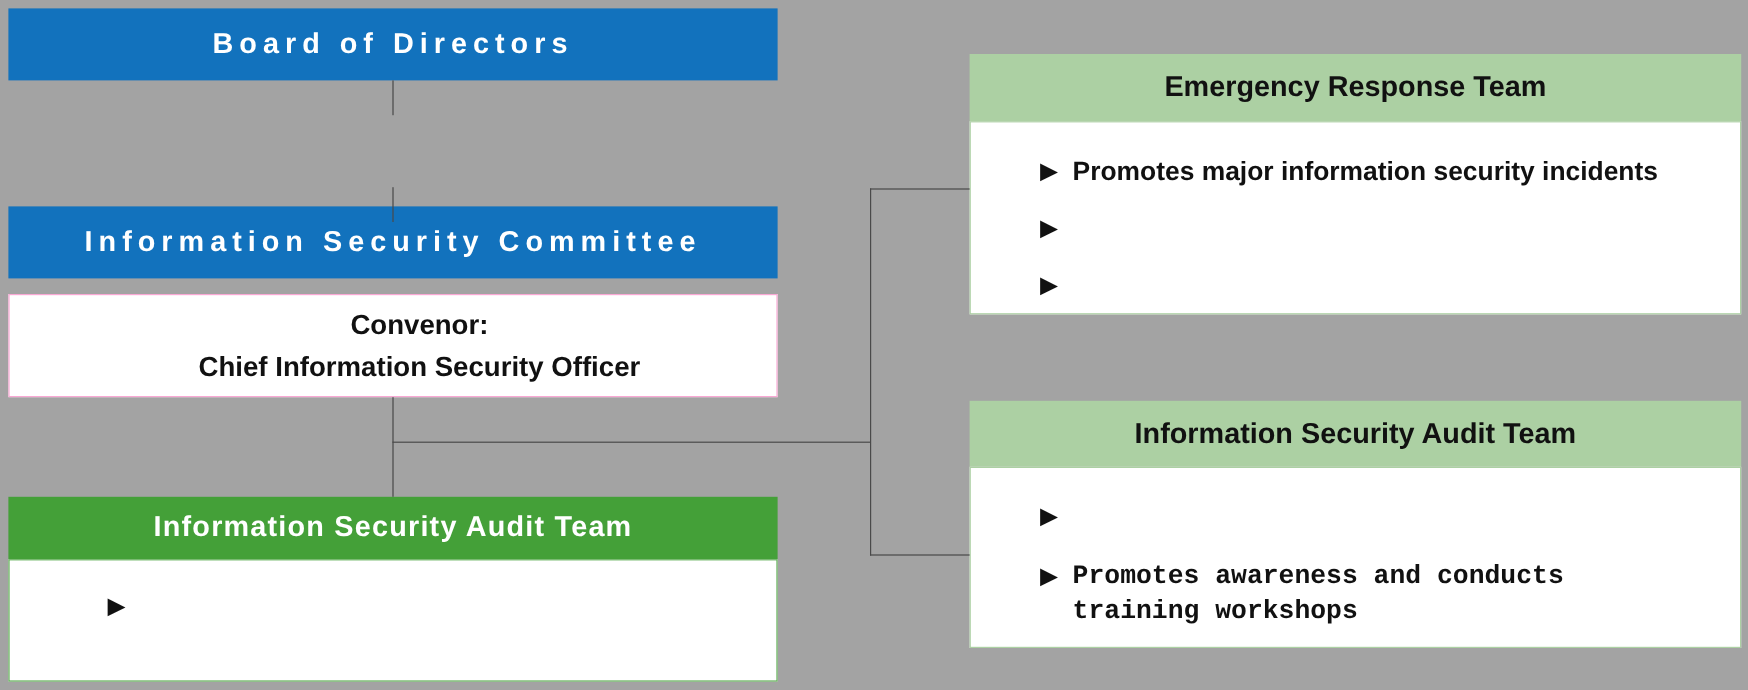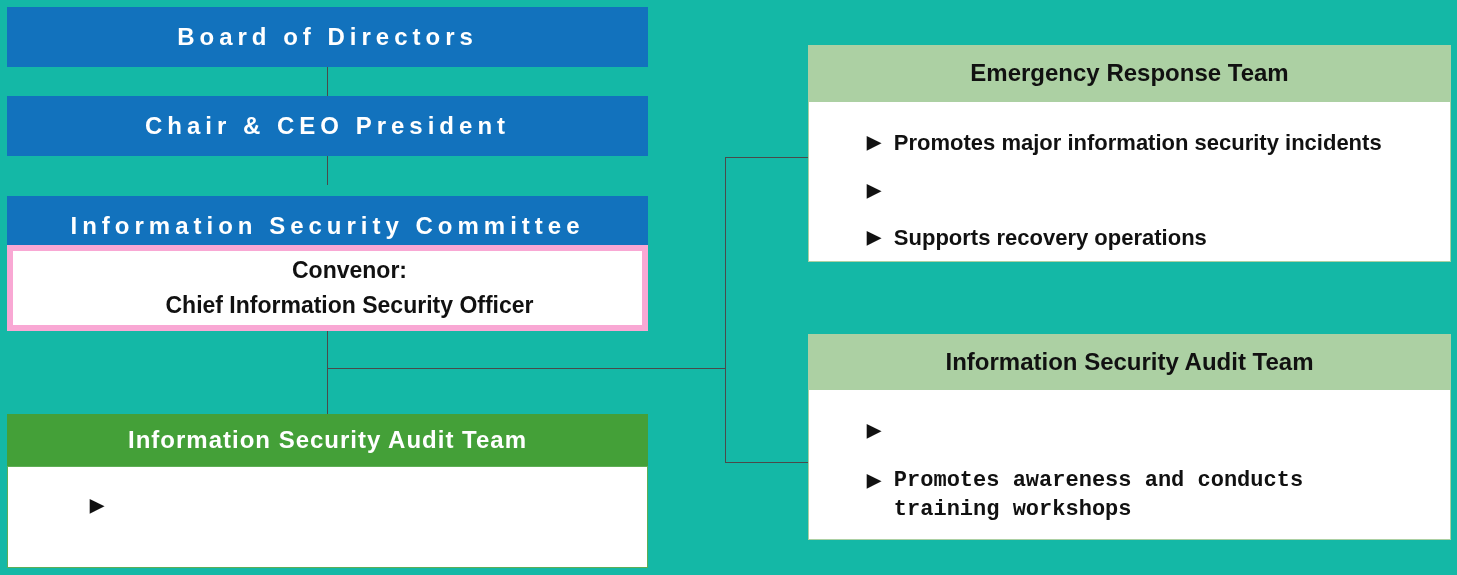--- a/index.html
+++ b/index.html
@@ -1,30 +1,30 @@
 <!DOCTYPE html>
 <html><head>
 <meta charset="utf-8">
 <style>
   * { margin:0; padding:0; box-sizing:border-box; }
   html,body { background:#ffffff; }
   body { font-family:"Liberation Sans", sans-serif; color:#111; }
-  .canvas { position:relative; width:1457px; height:575px; background:#14b8a6; overflow:hidden; }
+  .canvas { position:relative; width:1457px; height:575px; background:#a3a3a3; overflow:hidden; }
   .abs { position:absolute; }
 
   
   .blue-box {
     left:7px; width:641px; height:60px;
     background:#1272BD; color:#ffffff;
     display:flex; align-items:center; justify-content:center;
     font-weight:700; font-size:24px; letter-spacing:5px;
   }
   .convenor-box {
     left:7px; width:641px; top:245px; height:86px;
-    background:#ffffff; border:6px solid #f9a8d4;
+    background:#ffffff; border:1px solid #f9a8d4;
     display:flex; flex-direction:column; align-items:center; justify-content:center;
     gap:8px; font-weight:700; font-size:23px; color:#111;padding-left:44px;
   }
 
   
   .green-header-left {
     left:7px; width:641px; top:414px; height:52px;
     background:#44A038; color:#ffffff;
     display:flex; align-items:center; justify-content:center;
     font-weight:700; font-size:24px; letter-spacing:1px;
@@ -64,25 +64,22 @@
 </style>
 </head>
 <body>
 
 <div class="canvas">
 
   <div class="abs blue-box" style="top:7px;">
     <span>Board of Directors</span>
   </div>
 
-  <div class="abs blue-box" style="top:96px;">
-    <span>Chair &amp; CEO President</span>
-  </div>
 
-  <div class="abs blue-box" style="top:196px;">
+  <div class="abs blue-box" style="top:172px;">
     <span>Information Security Committee</span>
   </div>
 
   <div class="abs convenor-box">
     <span>Convenor:</span>
     <span>Chief Information Security Officer</span>
   </div>
 
   <div class="abs green-header-left">
     <span>Information Security Audit Team</span>
@@ -101,21 +98,20 @@
   <div class="abs right-body ert" style="top:101px; height:161px;">
     <div class="bullet">
       <span class="tri">▶</span>
       <span>Promotes major information security incidents</span>
     </div>
     <div class="bullet">
       <span class="tri">▶</span>
     </div>
     <div class="bullet">
       <span class="tri">▶</span>
-      <span>Supports recovery operations</span>
     </div>
   </div>
 
   <div class="abs right-header" style="top:334px; height:55px;">
     <span>Information Security Audit Team</span>
   </div>
 
   <div class="abs right-body audit" style="top:389px; height:151px;">
     <div class="bullet">
       <span class="tri">▶</span>

